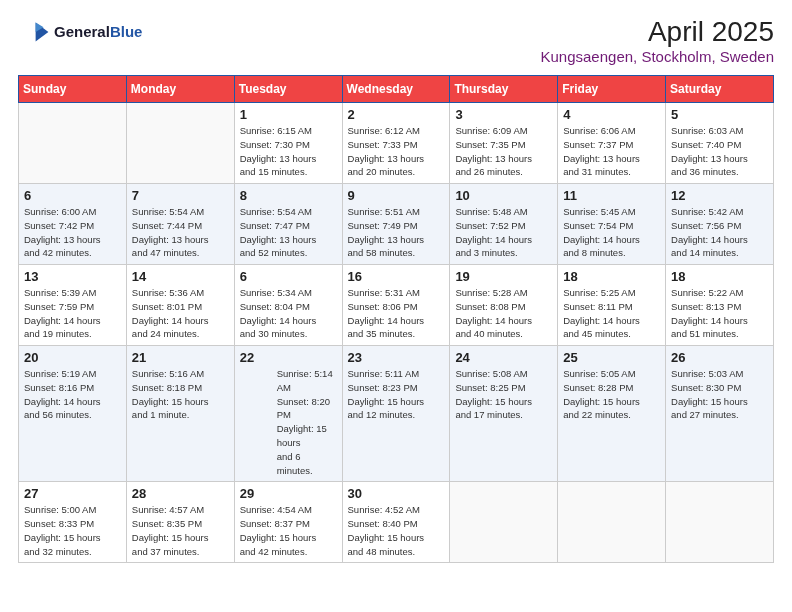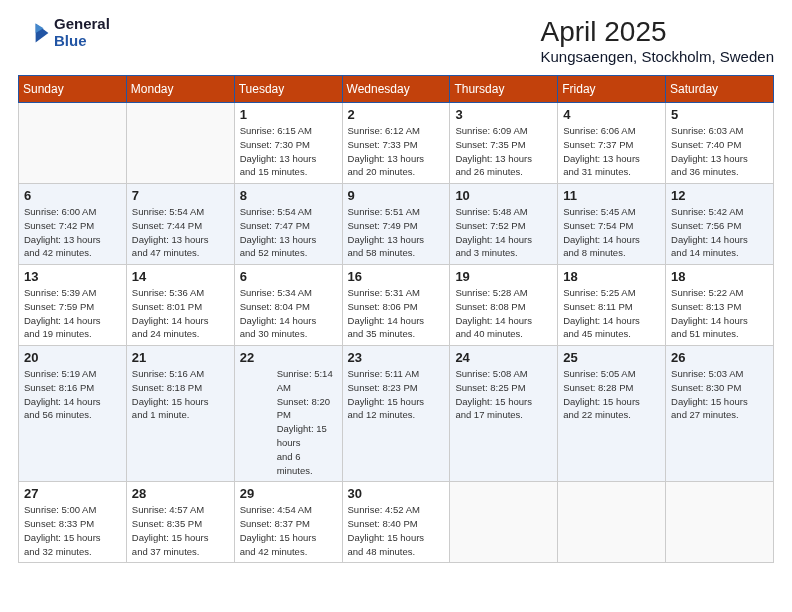--- a/index.html
+++ b/index.html
@@ -22,63 +22,63 @@
       align-items: flex-start;
       margin-bottom: 10px;
     }
     .logo {
       display: flex;
       align-items: center;
       gap: 4px;
     }
     .logo-text {
       display: flex;
-      flex-direction: column;
+      flex-direction: row;
       line-height: 1.1;
     }
     .logo-general {
       font-size: 15px;
       font-weight: bold;
       color: #1a1a2e;
     }
     .logo-blue {
       font-size: 15px;
       font-weight: bold;
       color: #2255a4;
     }
     .logo-icon {
       width: 32px;
       height: 32px;
     }
     .title-block {
-      text-align: left;
+      text-align: right;
     }
     .title-block h1 {
       font-size: 28px;
       color: #222;
       font-weight: normal;
     }
     .title-block h2 {
       font-size: 15px;
-      color: #0f172a;
+      color: #701a75;
       font-weight: normal;
     }
     .calendar {
       width: 100%;
       border-collapse: collapse;
       border: 1px solid #ccc;
     }
     .calendar th {
-      background: #c2410c;
+      background: #ef4444;
       color: #fff;
       font-size: 12px;
       padding: 6px 4px;
       text-align: left;
       border: 1px solid #2255a4;
-      font-weight: normal;
+      font-weight: bold;
     }
     .calendar td {
       border: 1px solid #ccc;
       vertical-align: top;
       padding: 4px 5px;
       width: 105px;
       min-height: 80px;
       height: 80px;
       background: #fff;
     }

